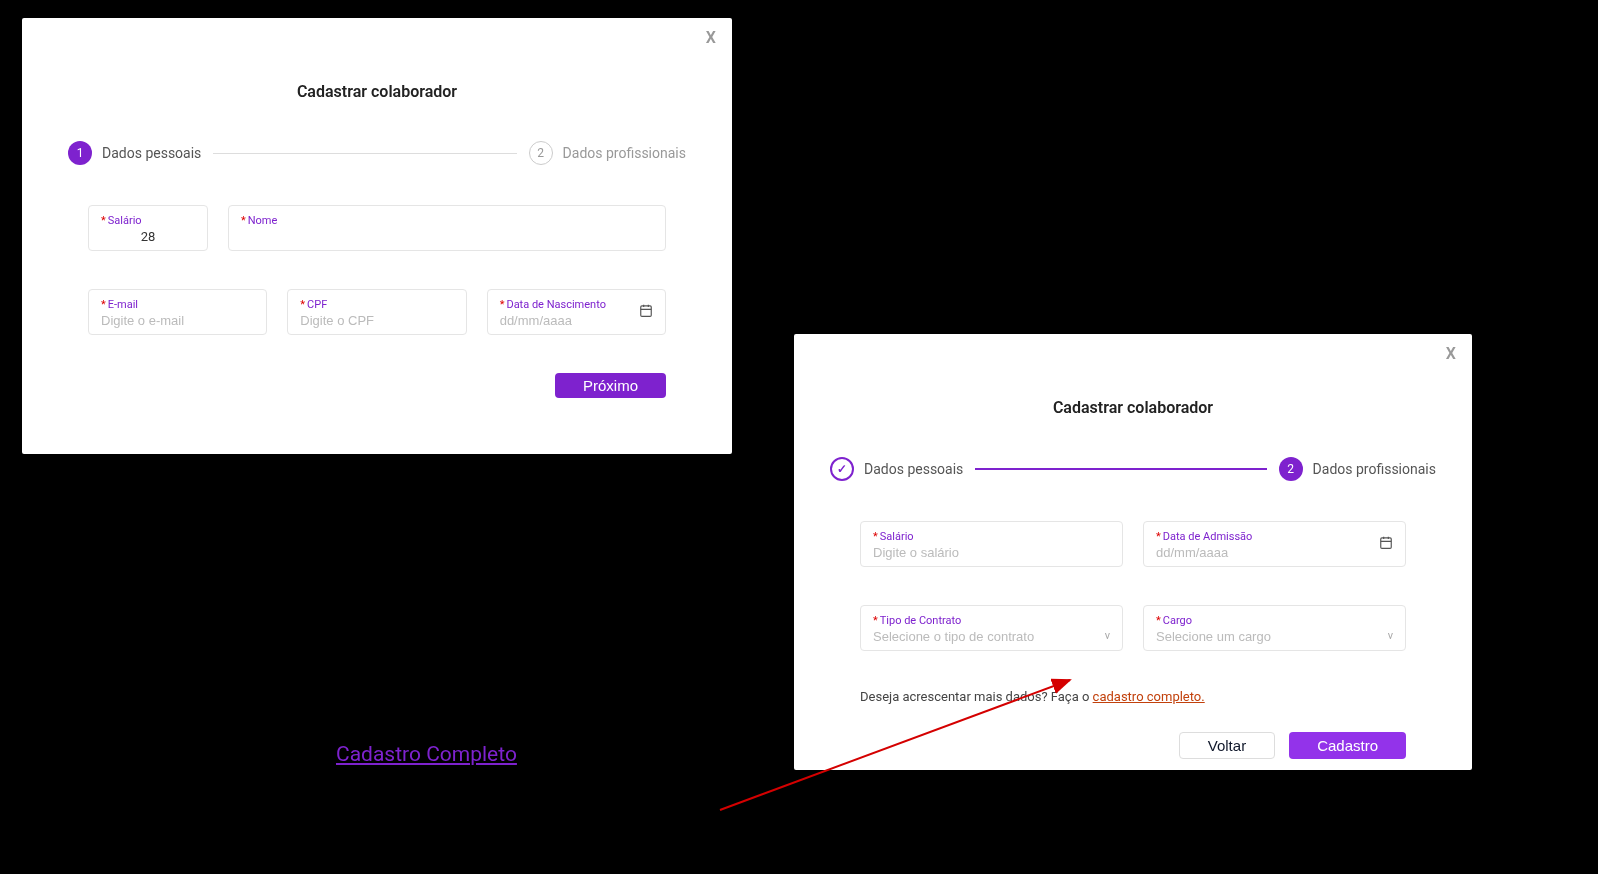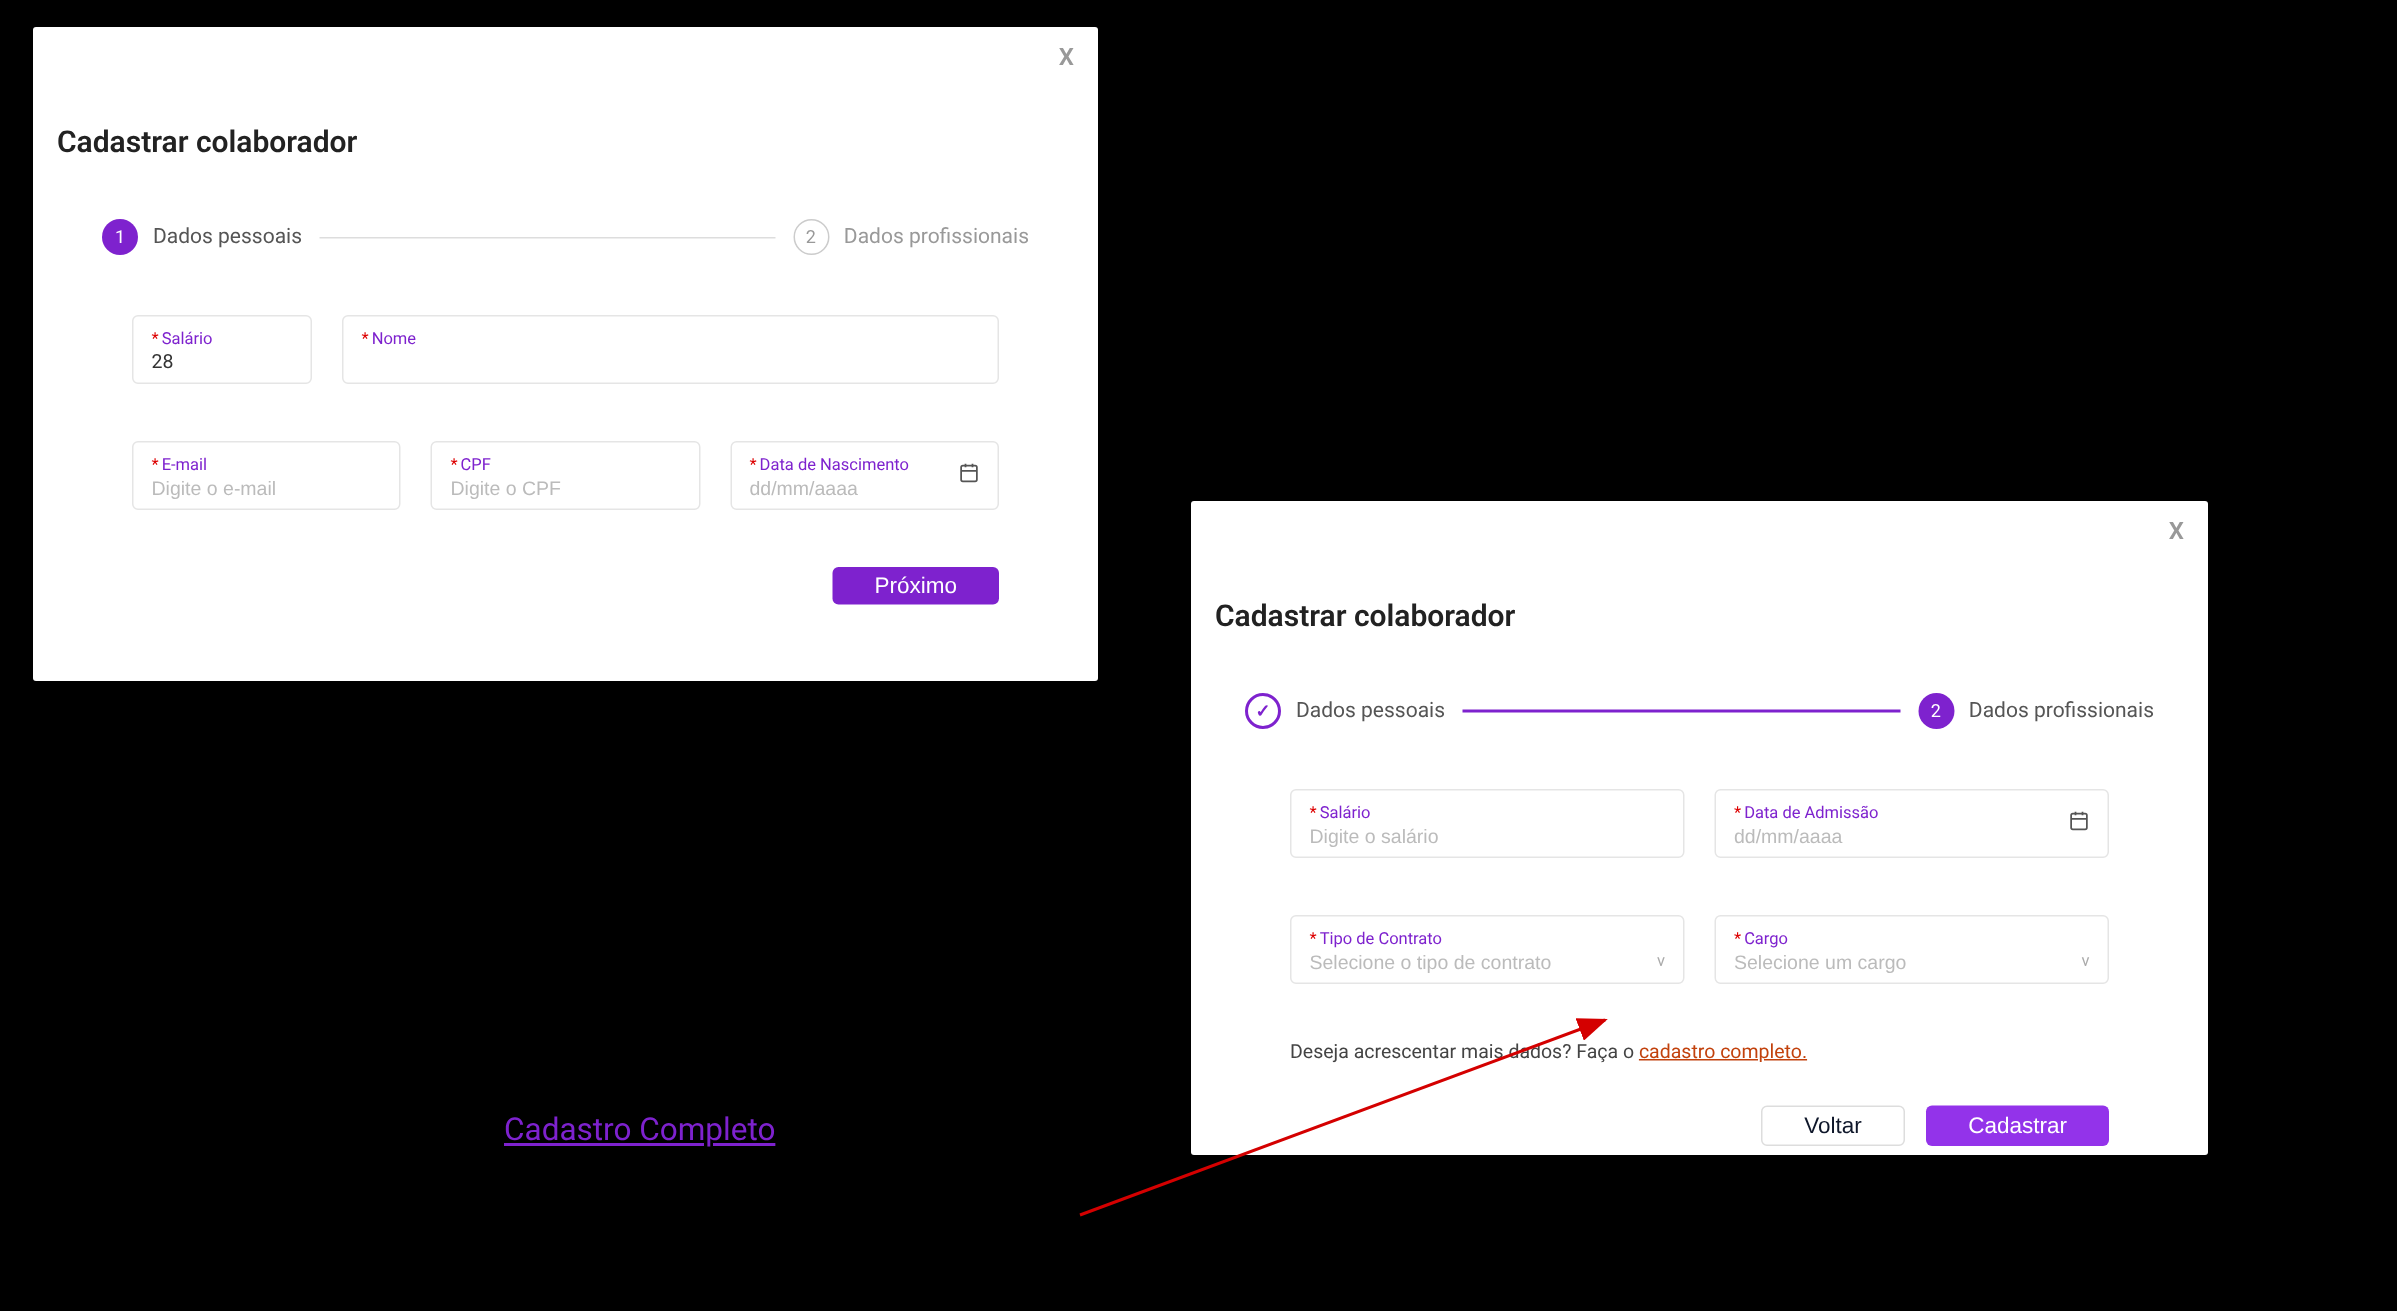--- a/index.html
+++ b/index.html
@@ -37,22 +37,22 @@
     .close-x {
       position: absolute;
       top: 10px;
       right: 16px;
       color: #999;
       font-size: 16px;
       font-weight: 600;
       cursor: pointer;
     }
     .modal-title {
-      text-align: left;
-      font-size: 20px;
+      text-align: center;
+      font-size: 16px;
       font-weight: 600;
       color: #222;
       margin-top: 52px;
       margin-bottom: 40px;
     }
     .stepper {
       display: flex;
       align-items: center;
       padding: 0 30px;
       margin-bottom: 40px;
@@ -139,20 +139,21 @@
       color: #333;
       background: transparent;
       width: 100%;
     }
     .field-input::placeholder {
       color: #bbb;
     }
     .field-value {
       font-size: 13px;
       color: #333;
+      text-align: center;
     }
     .field-icon {
       position: absolute;
       right: 12px;
       top: 50%;
       transform: translateY(-50%);
       color: #555;
       font-size: 14px;
     }
     .chevron-v {
@@ -353,21 +354,21 @@
       </div>
     </div>
   </div>
 
   <div class="extra-link-row">
     <span>Deseja acrescentar mais dados? Faça o </span><a class="extra-link">cadastro completo.</a>
   </div>
 
   <div class="button-row">
     <button class="btn btn-secondary">Voltar</button>
-    <button class="btn btn-primary-light">Cadastrar</button>
+    <button class="btn btn-primary-light">Cadastro</button>
   </div>
 </div>
 
 <div class="cadastro-completo-label">Cadastro Completo</div>
 
 <svg class="arrow-svg" style="left:680px; top:660px;" width="420" height="170">
   <defs>
     <marker id="arrowhead" markerWidth="10" markerHeight="8" refX="9" refY="4" orient="auto">
       <polygon points="0 0, 10 4, 0 8" fill="#d40000"></polygon>
     </marker>

